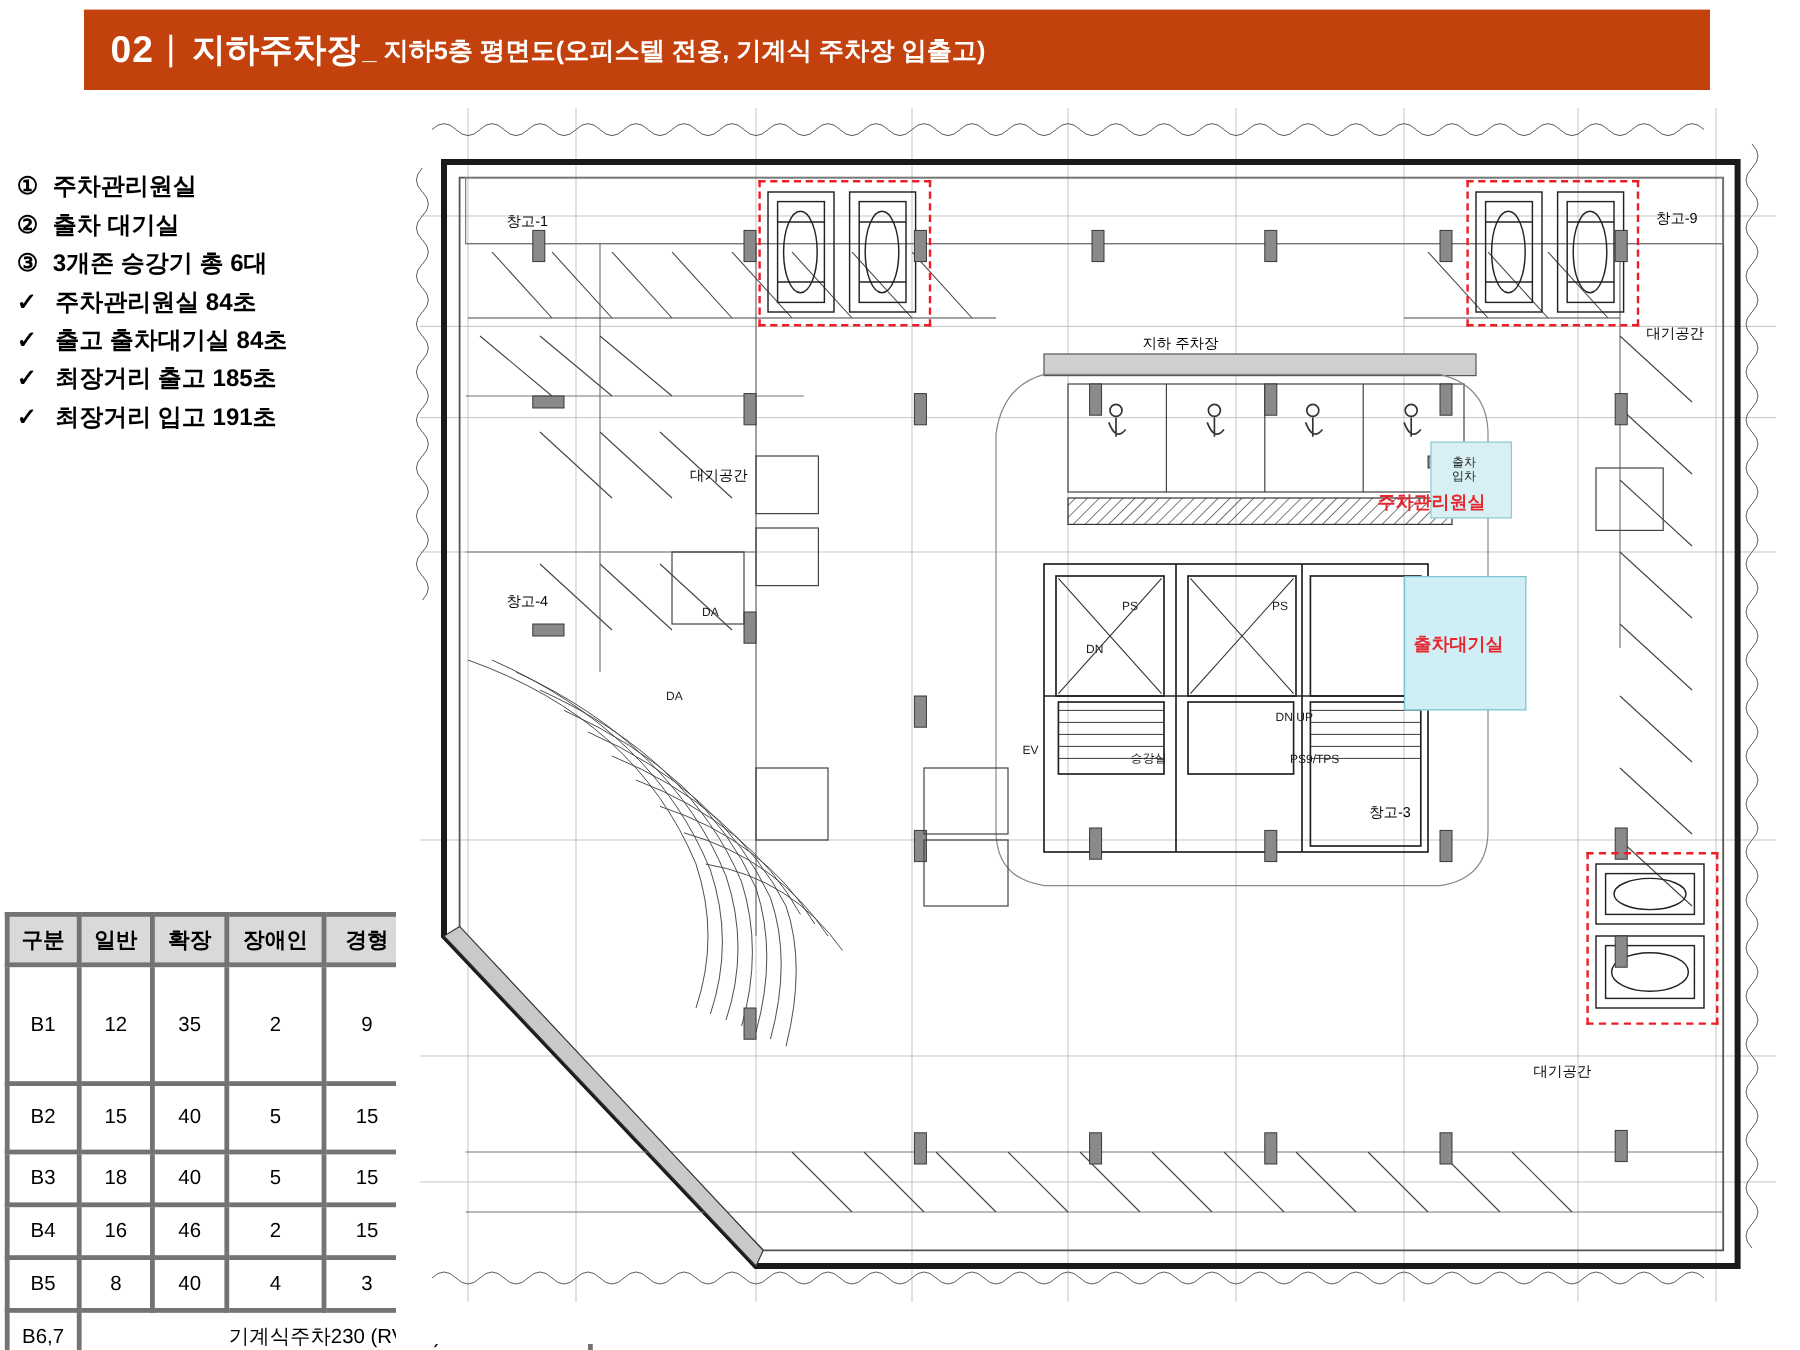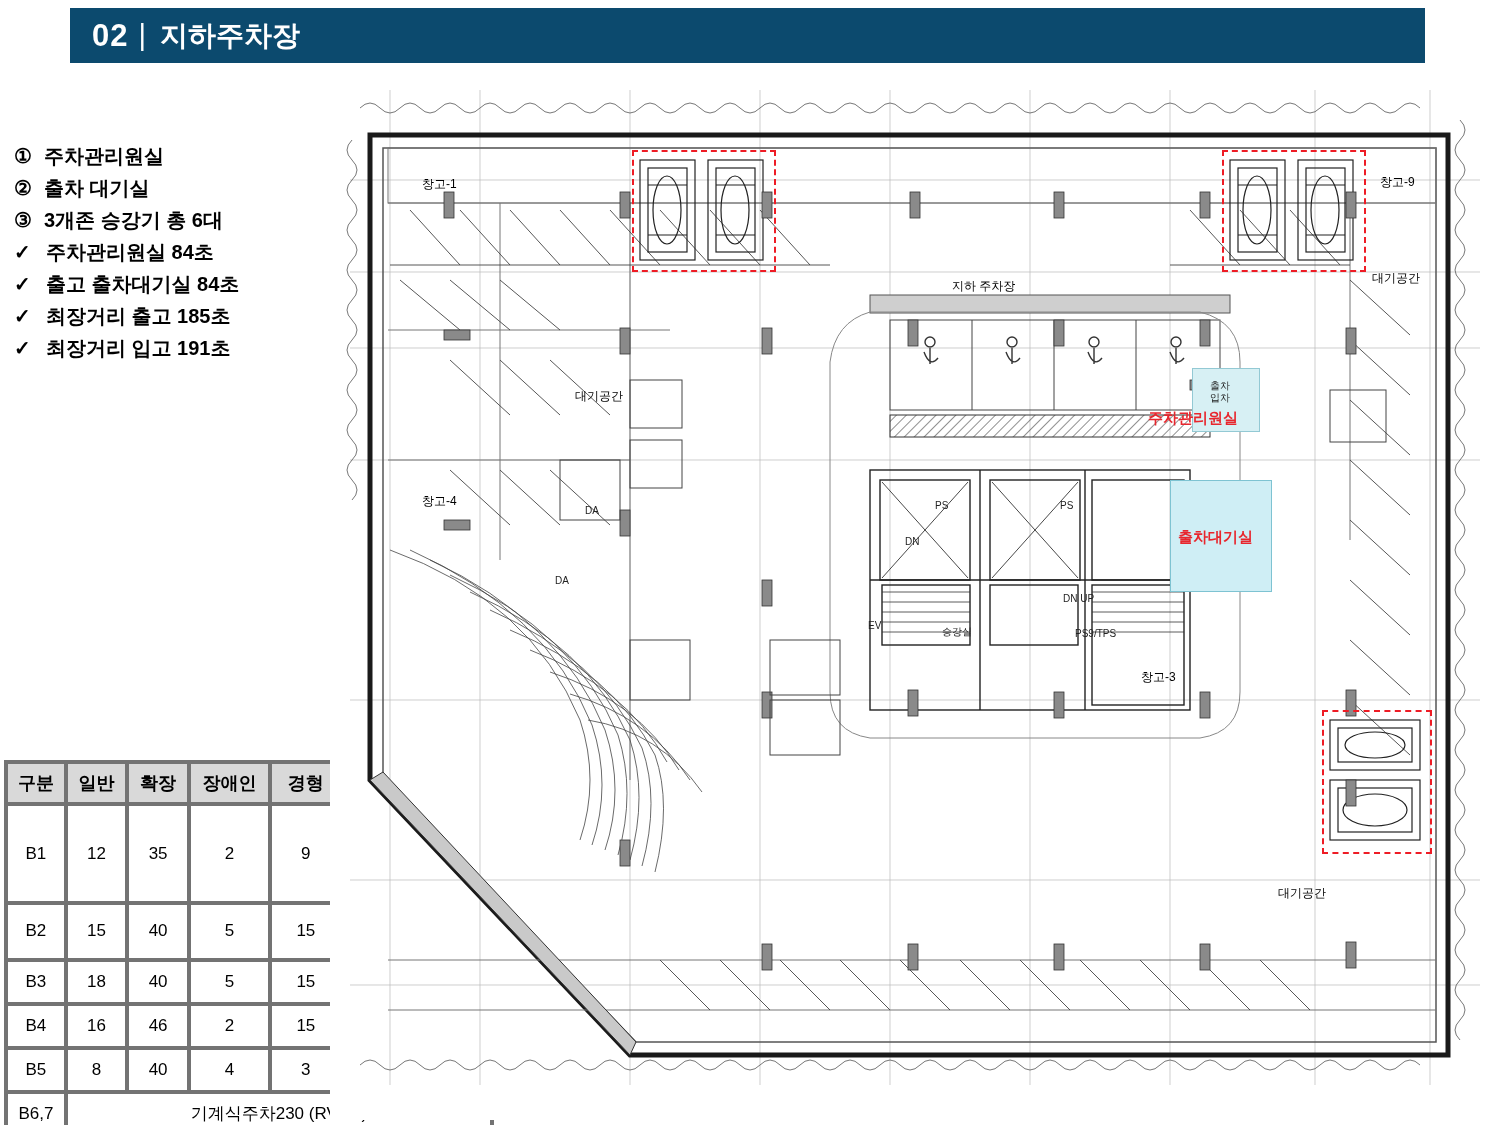--- a/index.html
+++ b/index.html
@@ -2,22 +2,22 @@
 <html><head>
 <meta charset="utf-8">
 <style>
   html,body{margin:0;padding:0;}
   body{
     width:1500px;height:1125px;position:relative;background:#ffffff;
     font-family:"Liberation Sans", sans-serif;color:#000;overflow:hidden;
   }
   
   .header{
-    position:absolute;left:70px;top:8px;width:1355px;height:55px;
-    background:#0c4a6e;display:flex;align-items:center;
+    position:absolute;left:70px;top:8px;width:1355px;height:67px;
+    background:#c2410c;display:flex;align-items:center;
   }
   .header .num{
     color:#fff;font-size:31px;font-weight:bold;margin-left:22px;letter-spacing:1px;
   }
   .header .bar{
     color:#fff;font-size:29px;font-weight:300;margin:0 8px 0 10px;
   }
   .header .title{
     color:#fff;font-size:28px;font-weight:bold;margin-left:6px;
   }
@@ -72,20 +72,21 @@
     position:absolute;border:2.5px dashed #ee1c25;
   }
 </style>
 </head>
 <body>
 
 <div class="header">
   <span class="num">02</span>
   <span class="bar">|</span>
   <span class="title">지하주차장</span>
+  <span class="sub">_ 지하5층 평면도(오피스텔 전용, 기계식 주차장 입출고)</span>
 </div>
 
 <div class="legend">
   <div class="row">
     <span class="mk">①</span>
     <span class="tx">주차관리원실</span>
   </div>
   <div class="row">
     <span class="mk">②</span>
     <span class="tx">출차 대기실</span>
@@ -461,19 +462,19 @@
   <div class="olabel" style="left:1042px;top:190px;">대기공간</div>
   <div class="olabel" style="left:245px;top:308px;">대기공간</div>
   <div class="olabel" style="left:948px;top:805px;">대기공간</div>
   <div class="tinylabel" style="left:880px;top:300px;white-space:pre;line-height:1.2;">출차<br>입차</div>
   <div class="tinylabel" style="left:612px;top:545px;">승강실</div>
   <div class="tinylabel" style="left:745px;top:548px;">PS9/TPS</div>
   <div class="tinylabel" style="left:575px;top:424px;margin-top:32px;">DN</div>
   <div class="tinylabel" style="left:733px;top:513px;">DN  UP</div>
   <div class="tinylabel" style="left:605px;top:420px;">PS</div>
   <div class="tinylabel" style="left:730px;top:420px;">PS</div>
-  <div class="tinylabel" style="left:538px;top:540px;">EV</div>
+  <div class="tinylabel" style="left:500px;top:540px;padding-left:22px;">EV</div>
   <div class="tinylabel" style="left:255px;top:425px;">DA</div>
   <div class="tinylabel" style="left:225px;top:495px;">DA</div>
 
   <div class="redlabel" style="left:818px;top:329px;">주차관리원실</div>
   <div class="redlabel" style="left:848px;top:448px;">출차대기실</div>
 </div>
 
 </body></html>

